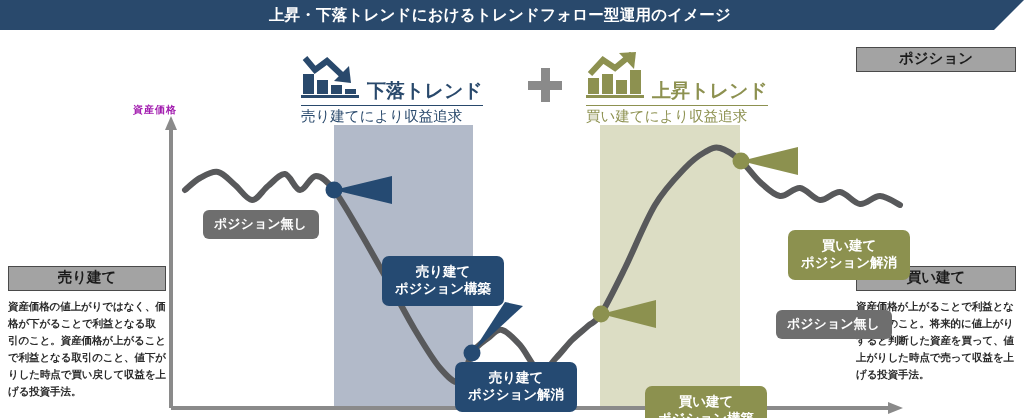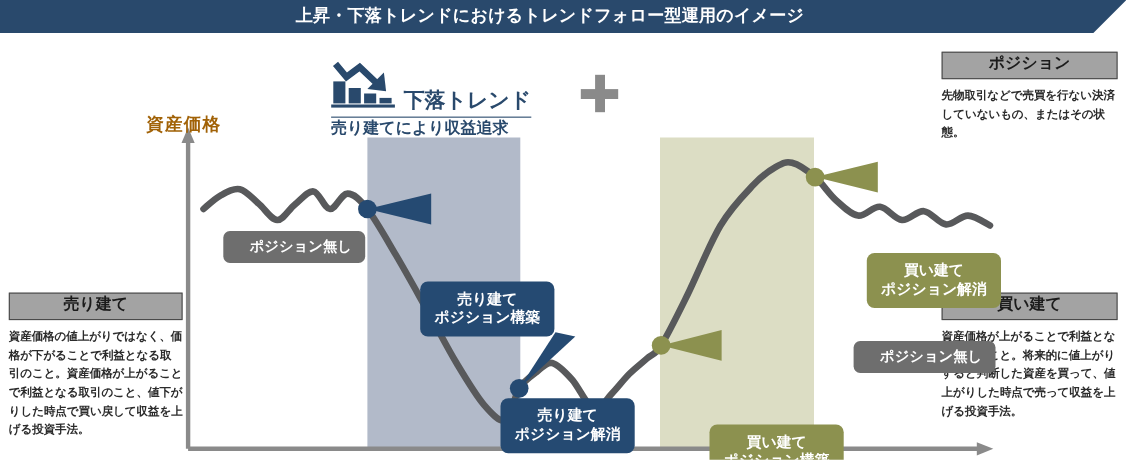--- a/index.html
+++ b/index.html
@@ -44,21 +44,21 @@
   .trend-label {
     font-size: 19px;
     font-weight: bold;
     white-space: nowrap;
     line-height: 1;
     padding-bottom: 2px;
   }
   .trend-sub {
     margin-top: 3px;
     font-size: 14.5px;
-    font-weight: bold;
+    font-weight: normal;
     white-space: nowrap;
     border-top: 1.5px solid currentColor;
     padding-top: 3px;
     line-height: 1.1;
   }
   .down-trend { left: 301px; top: 52px; color: #29496c; }
   .up-trend   { left: 586px; top: 52px; color: #8d9150; }
 
   .plus-sign {
     position: absolute;
@@ -101,23 +101,23 @@
   
   .chart-wrap {
     position: absolute;
     left: 0; top: 90px;
     width: 1024px; height: 328px;
   }
   .chart-svg { position: absolute; left: 0; top: 0; }
 
   .axis-label {
     position: absolute;
-    font-size: 16px;
-    font-weight: bold;
-    color: #a16207;
+    font-size: 10px;
+    font-weight: bold;
+    color: #a21caf;
     letter-spacing: 1px;
     white-space: nowrap;
   }
   .label-price { left: 133px; top: 13px; }
 
   
   .callout {
     position: absolute;
     border-radius: 7px;
     color: #ffffff;
@@ -138,21 +138,21 @@
   .c-buy-close  { left: 788px; top: 140px; }
 
   
   .pill {
     position: absolute;
     background: #6e6e6e;
     color: #ffffff;
     border-radius: 6px;
     font-size: 13px;
     font-weight: bold;
-    padding: 5px 12px 6px 24px;
+    padding: 5px 12px 6px 11px;
     white-space: nowrap;
     z-index: 6;
   }
   .p-none-1 { left: 203px; top: 120px; }
   .p-none-3 { left: 776px; top: 220px; }
 </style>
 </head>
 <body>
 
 <div class="header-band"></div>
@@ -172,25 +172,39 @@
       </svg>
     </span>
     <span class="trend-label">下落トレンド</span>
   </div>
   <div class="trend-sub">売り建てにより収益追求</div>
 </div>
 
 <div class="plus-sign"></div>
 
 <div class="trend-block up-trend">
+  <div class="trend-row">
+    <span>
+      <svg width="62" height="46" viewBox="0 0 62 46">
+        <path d="M4 22 L17 8 L29 16 L46 2" stroke="#8d9150" stroke-width="6" fill="none" stroke-linecap="butt"></path>
+        <path d="M33 1 L50 0 L48 17 Z" fill="#8d9150"></path>
+        <rect x="2" y="26" width="11" height="16" fill="#8d9150"></rect>
+        <rect x="16" y="22" width="11" height="20" fill="#8d9150"></rect>
+        <rect x="30" y="28" width="11" height="14" fill="#8d9150"></rect>
+        <rect x="44" y="18" width="11" height="24" fill="#8d9150"></rect>
+        <rect x="0" y="43" width="58" height="3" fill="#8d9150"></rect>
+      </svg>
+    </span>
+    <span class="trend-label">上昇トレンド</span>
+  </div>
+  <div class="trend-sub">買い建てにより収益追求</div>
 </div>
 
 <div class="info-panel panel-position">
   <div class="info-title">ポジション</div>
-  <div class="info-body">先物取引などで売買を行ない決済していないもの、またはその状態。</div>
 </div>
 
 <div class="info-panel panel-uridate">
   <div class="info-title">売り建て</div>
   <div class="info-body">資産価格の値上がりではなく、価格が下がることで利益となる取引のこと。資産価格が上がることで利益となる取引のこと、値下がりした時点で買い戻して収益を上げる投資手法。</div>
 </div>
 
 <div class="info-panel panel-kaidate">
   <div class="info-title">買い建て</div>
   <div class="info-body">資産価格が上がることで利益となる取引のこと。将来的に値上がりすると判断した資産を買って、値上がりした時点で売って収益を上げる投資手法。</div>

